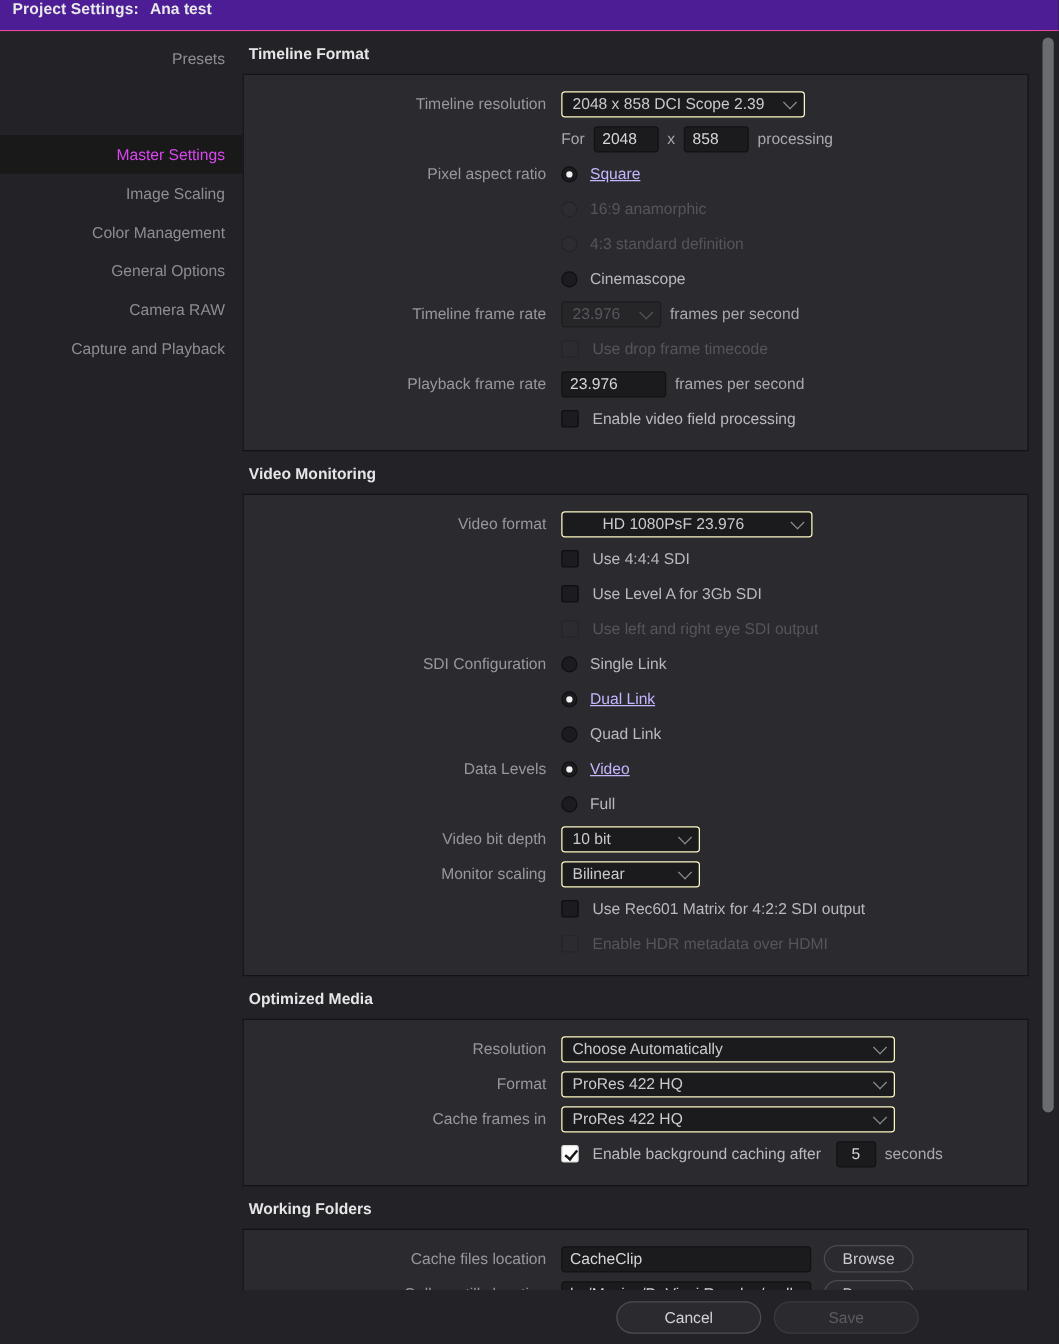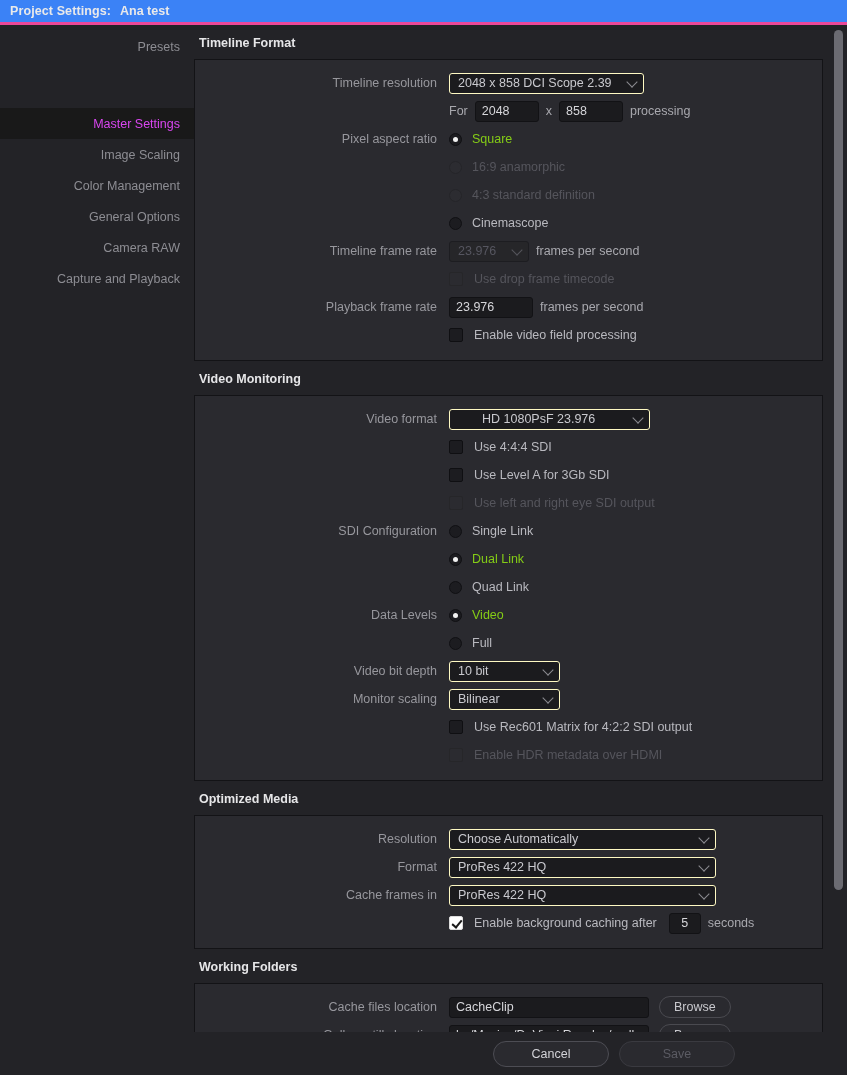--- a/index.html
+++ b/index.html
@@ -7,24 +7,24 @@
     width: 847px; height: 1075px;
     background: #232327;
     font-family: "Liberation Sans", sans-serif;
     overflow: hidden;
   }
   body { position: relative; }
 
   
   .titlebar {
     height: 25px;
-    background: #3b82f6;
-    border-bottom: 3px solid #ec4899;
+    background: #4c1d95;
+    border-bottom: 1px solid #ec4899;
     display: flex;
-    align-items: center;
+    align-items: flex-start;
     padding-left: 10px;
   }
   .titlebar .t-label {
     font-size: 12.5px; font-weight: bold; color: #e9e9ea;
     letter-spacing: .1px;
   }
   .titlebar .t-name {
     font-size: 12.5px; font-weight: bold; color: #e9e9ea;
     margin-left: 9px;
   }
@@ -144,21 +144,21 @@
     border-radius: 3px;
     display: flex;
     align-items: center;
     padding: 0 6px;
     font-size: 12.5px;
     color: #d6d6da;
     cursor: text;
     overflow: hidden;
     white-space: nowrap;
   }
-  .input.w52 { width: 64px; }
+  .input.w52 { width: 52px; }
   .input.w84 { width: 84px; }
   .input.w32 { width: 32px; justify-content: center; }
   .input.w200 { width: 200px; }
 
   .plain {
     font-size: 12.5px;
     color: #a8a8ae;
     padding: 0 7px;
   }
   .plain.lead { padding-left: 0; padding-right: 7px; }
@@ -181,21 +181,21 @@
     width: 5px; height: 5px;
     border-radius: 50%;
     background: #f2f2f2;
   }
   .radio.disabled { background: #2c2c31; border-color: #252529; }
   .radio-lbl {
     font-size: 12.5px; color: #b9b9bf;
     margin-left: 10px;
   }
   .radio-lbl.dim { color: #55555c; }
-  .radio-lbl.on { color: #84cc16; }
+  .radio-lbl.on { color: #c4b5fd; text-decoration: underline; }
 
   
   .cb-row { display: flex; align-items: center; min-height: 20px; }
   .cb {
     width: 14px; height: 14px;
     background: #1c1c20;
     border: 1px solid #0f0f12;
     border-radius: 2px;
     flex: 0 0 14px;
     position: relative;

